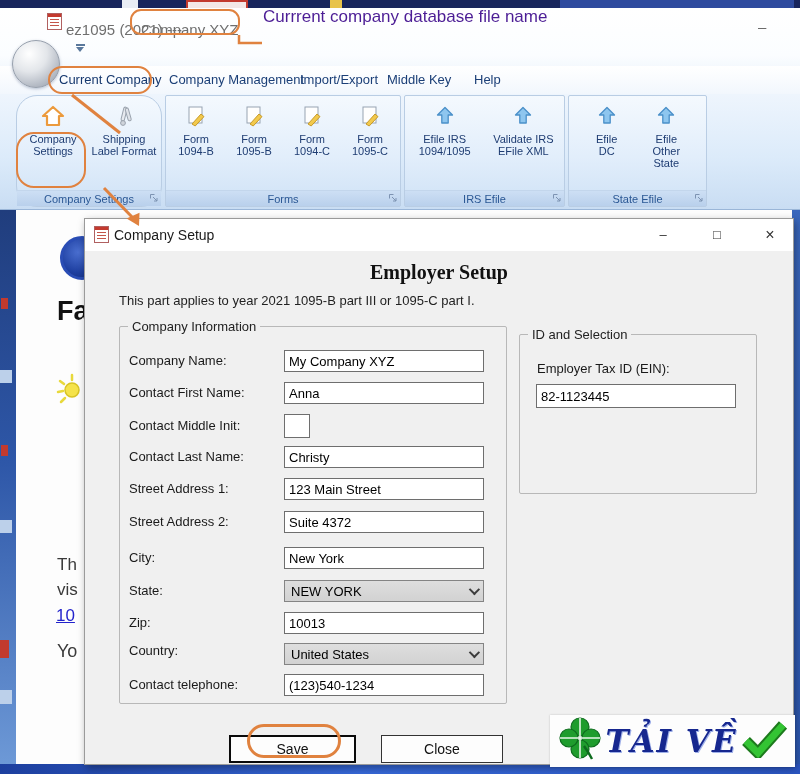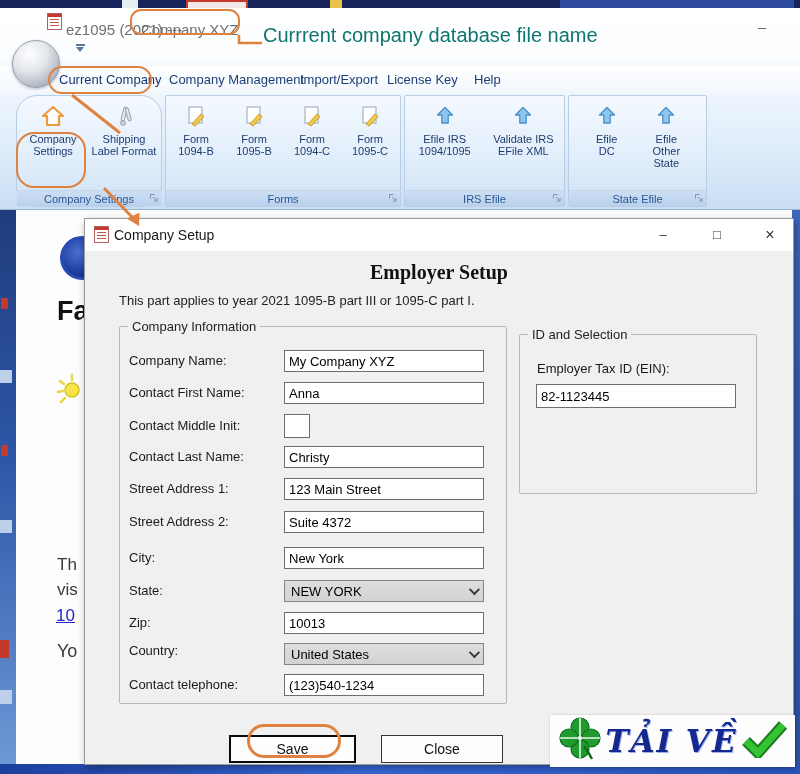--- a/index.html
+++ b/index.html
@@ -91,21 +91,21 @@
   .watermark { position:absolute; left:550px; top:715px; width:245px; height:52px; background:#fdfdfd;
     display:flex; align-items:center; justify-content:space-between; padding:0 8px; z-index:4;
     box-shadow:0 0 2px rgba(0,0,0,.2); }
   .wm-text { font-family:"DejaVu Serif", serif; font-style:italic; font-weight:bold; font-size:31px;
     color:#16278f; letter-spacing:2px; text-shadow:1px 1px 0 #9fb0e8; }
 
   
   .anno { position:absolute; border:2.5px solid #e0823f; border-radius:14px; background:transparent;
     pointer-events:none; z-index:5; }
   .anno-svg { position:absolute; inset:0; width:800px; height:774px; pointer-events:none; z-index:5; }
-  .anno-text { position:absolute; left:263px; top:24px; font-size:20px; color:#0f766e; z-index:5; pointer-events:none; }
+  .anno-text { position:absolute; left:263px; top:7px; font-size:17px; color:#4c1d95; z-index:5; pointer-events:none; }
 </style>
 </head>
 <body>
 
 <div class="screen">
 
   <div class="bg-page"></div>
   <div class="top-strip">
     <div class="ts-frag" style="left:122px;width:16px;background:#e9edf4;"></div>
     <div class="ts-frag" style="left:186px;width:62px;background:#f3e8e6;border:2px solid #c23a2e;border-bottom:none;"></div>
@@ -150,21 +150,21 @@
   <div class="orb"></div>
   <div class="qat">
       <div class="bar"></div>
       <div class="tri"></div>
     </div>
 
   <div class="tabrow">
     <span class="tab active" style="left:55px;">Current Company</span>
     <span class="tab" style="left:165px;">Company Management</span>
     <span class="tab" style="left:296px;">Import/Export</span>
-    <span class="tab" style="left:383px;">License Key</span>
+    <span class="tab" style="left:383px;">Middle Key</span>
     <span class="tab" style="left:470px;">Help</span>
   </div>
 
   <div class="ribbon">
 
     <div class="rgroup" style="left:16px;width:146px;border-radius:21px;">
       <div class="rbuttons">
         <div class="rbtn" style="width:68px;">
           <span class="ric">
             <svg width="24" height="22" viewBox="0 0 24 22">

